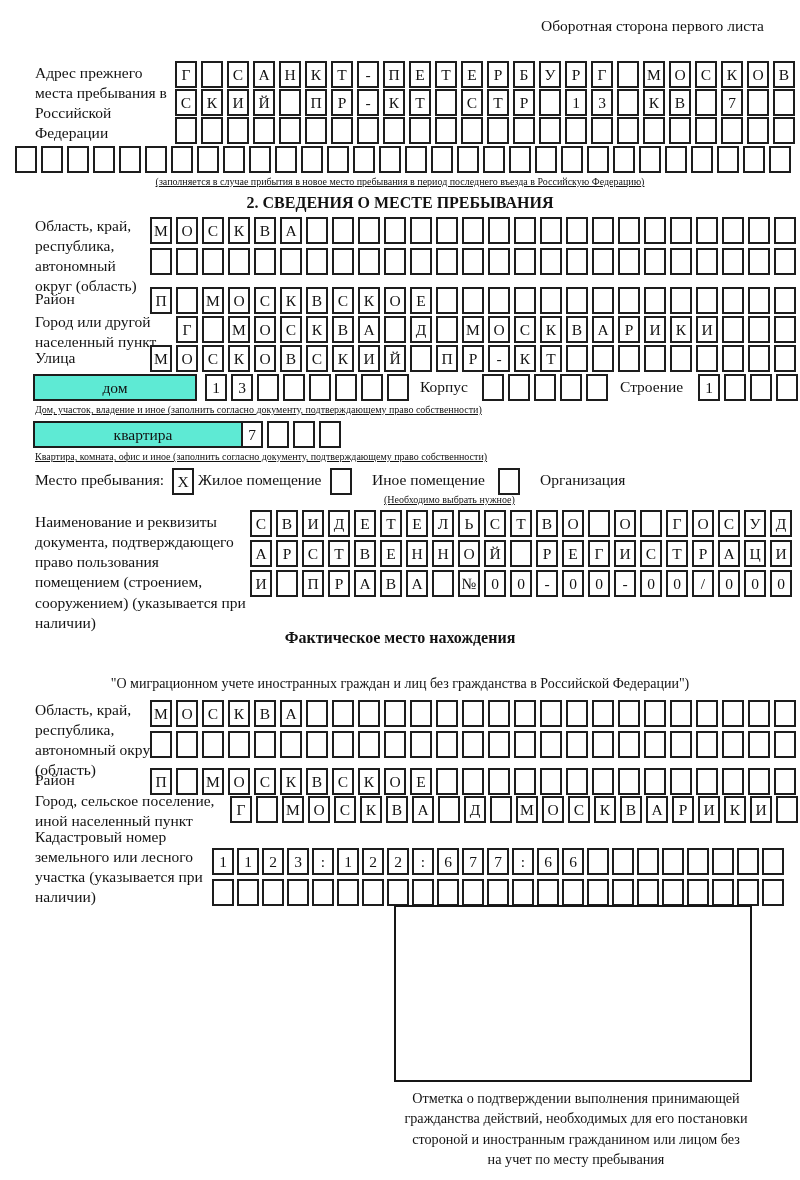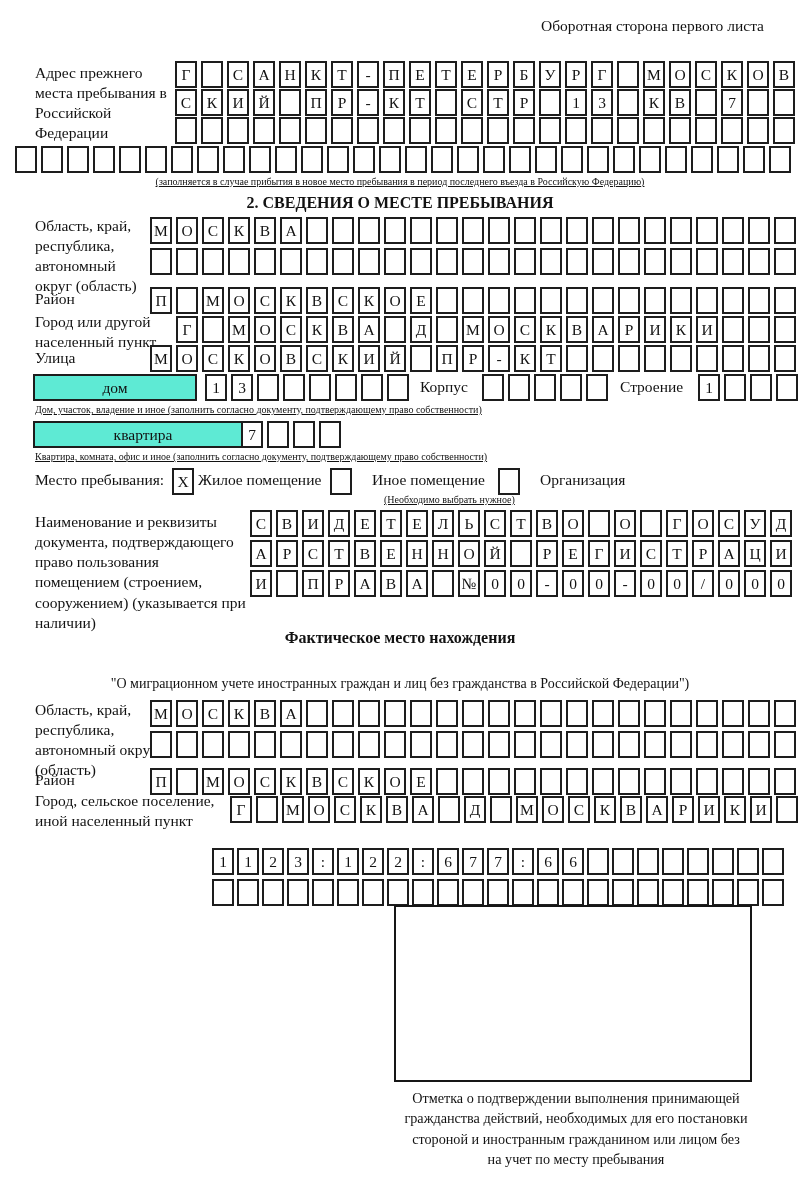--- a/index.html
+++ b/index.html
@@ -521,20 +521,21 @@
       <span class="cell">К</span>
       <span class="cell">В</span>
       <span class="cell">А</span>
       <span class="cell">Р</span>
       <span class="cell">И</span>
       <span class="cell">К</span>
       <span class="cell">И</span>
       <span class="cell"></span>
     </div>
 
+  <div class="abs label" style="left:35px; top:827px; width:172px;">Кадастровый номер земельного или лесного участка (указывается при наличии)</div>
   <div class="abs cellrow tight" style="left:212px; top:848px;">
       <span class="cell">1</span>
       <span class="cell">1</span>
       <span class="cell">2</span>
       <span class="cell">3</span>
       <span class="cell">:</span>
       <span class="cell">1</span>
       <span class="cell">2</span>
       <span class="cell">2</span>
       <span class="cell">:</span>

